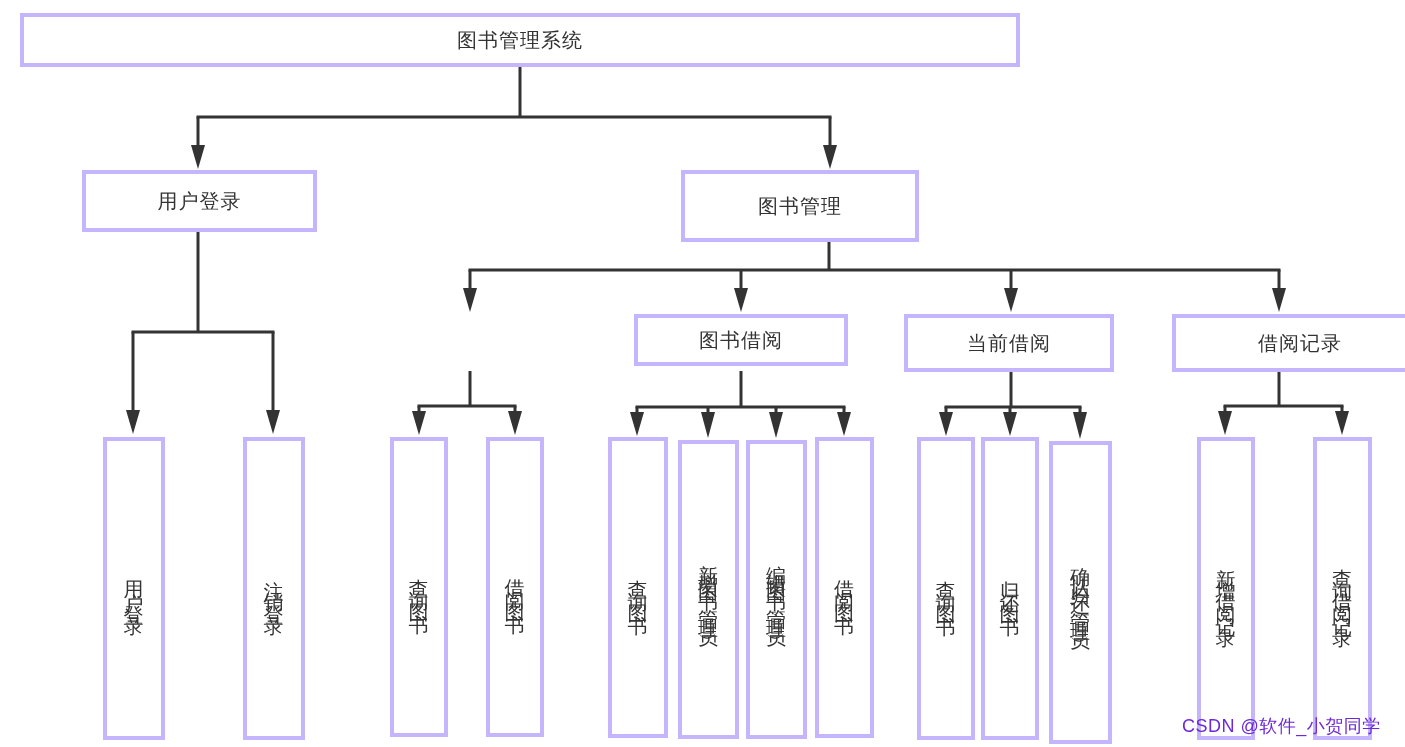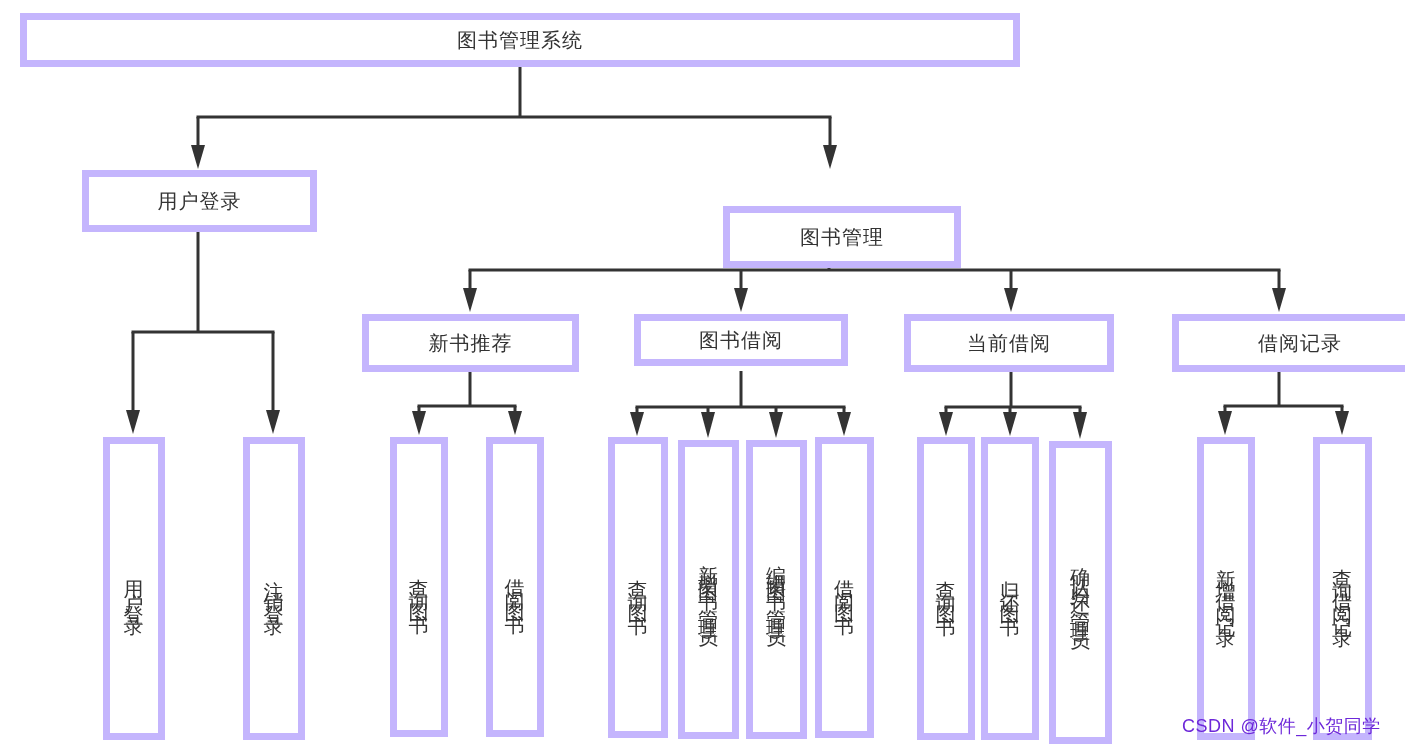--- a/index.html
+++ b/index.html
@@ -3,21 +3,21 @@
 <meta charset="utf-8">
 <style>
   html,body{margin:0;padding:0;background:#ffffff;}
   .stage{
     position:relative;width:1405px;height:747px;background:#ffffff;
     font-family:"Liberation Sans", sans-serif;color:#333333;overflow:hidden;
   }
   .connectors{position:absolute;left:0;top:0;z-index:0;}
   .node,.vnode{
     position:absolute;box-sizing:border-box;background:#ffffff;
-    border:7px solid #c4b5fd;z-index:1;
+    border:4px solid #c4b5fd;z-index:1;
     display:flex;align-items:center;justify-content:center;
   }
   .node{font-size:20px;letter-spacing:1px;}
   .vnode .vtext{
     writing-mode:vertical-rl;text-orientation:mixed;
     font-size:20px;letter-spacing:12px;line-height:1;
     white-space:nowrap;
   }
   .vnode .vtext.tight{letter-spacing:9px;}
   .watermark{
@@ -96,27 +96,24 @@
     </g>
   </svg>
 
   <div class="node" style="left:20px;top:13px;width:1000px;height:54px;">
     <span>图书管理系统</span>
   </div>
 
   <div class="node" style="left:82px;top:170px;width:235px;height:62px;">
     <span>用户登录</span>
   </div>
-  <div class="node" style="left:723px;top:170px;width:238px;height:62px;margin-top:36px;">
+  <div class="node" style="left:681px;top:170px;width:238px;height:72px;">
     <span>图书管理</span>
   </div>
 
-  <div class="node" style="left:362px;top:314px;width:217px;height:58px;">
-    <span>新书推荐</span>
-  </div>
   <div class="node" style="left:634px;top:314px;width:214px;height:52px;">
     <span>图书借阅</span>
   </div>
   <div class="node" style="left:904px;top:314px;width:210px;height:58px;text-align:center;">
     <span>当前借阅</span>
   </div>
   <div class="node" style="left:1172px;top:314px;width:256px;height:58px;">
     <span>借阅记录</span>
   </div>
 

